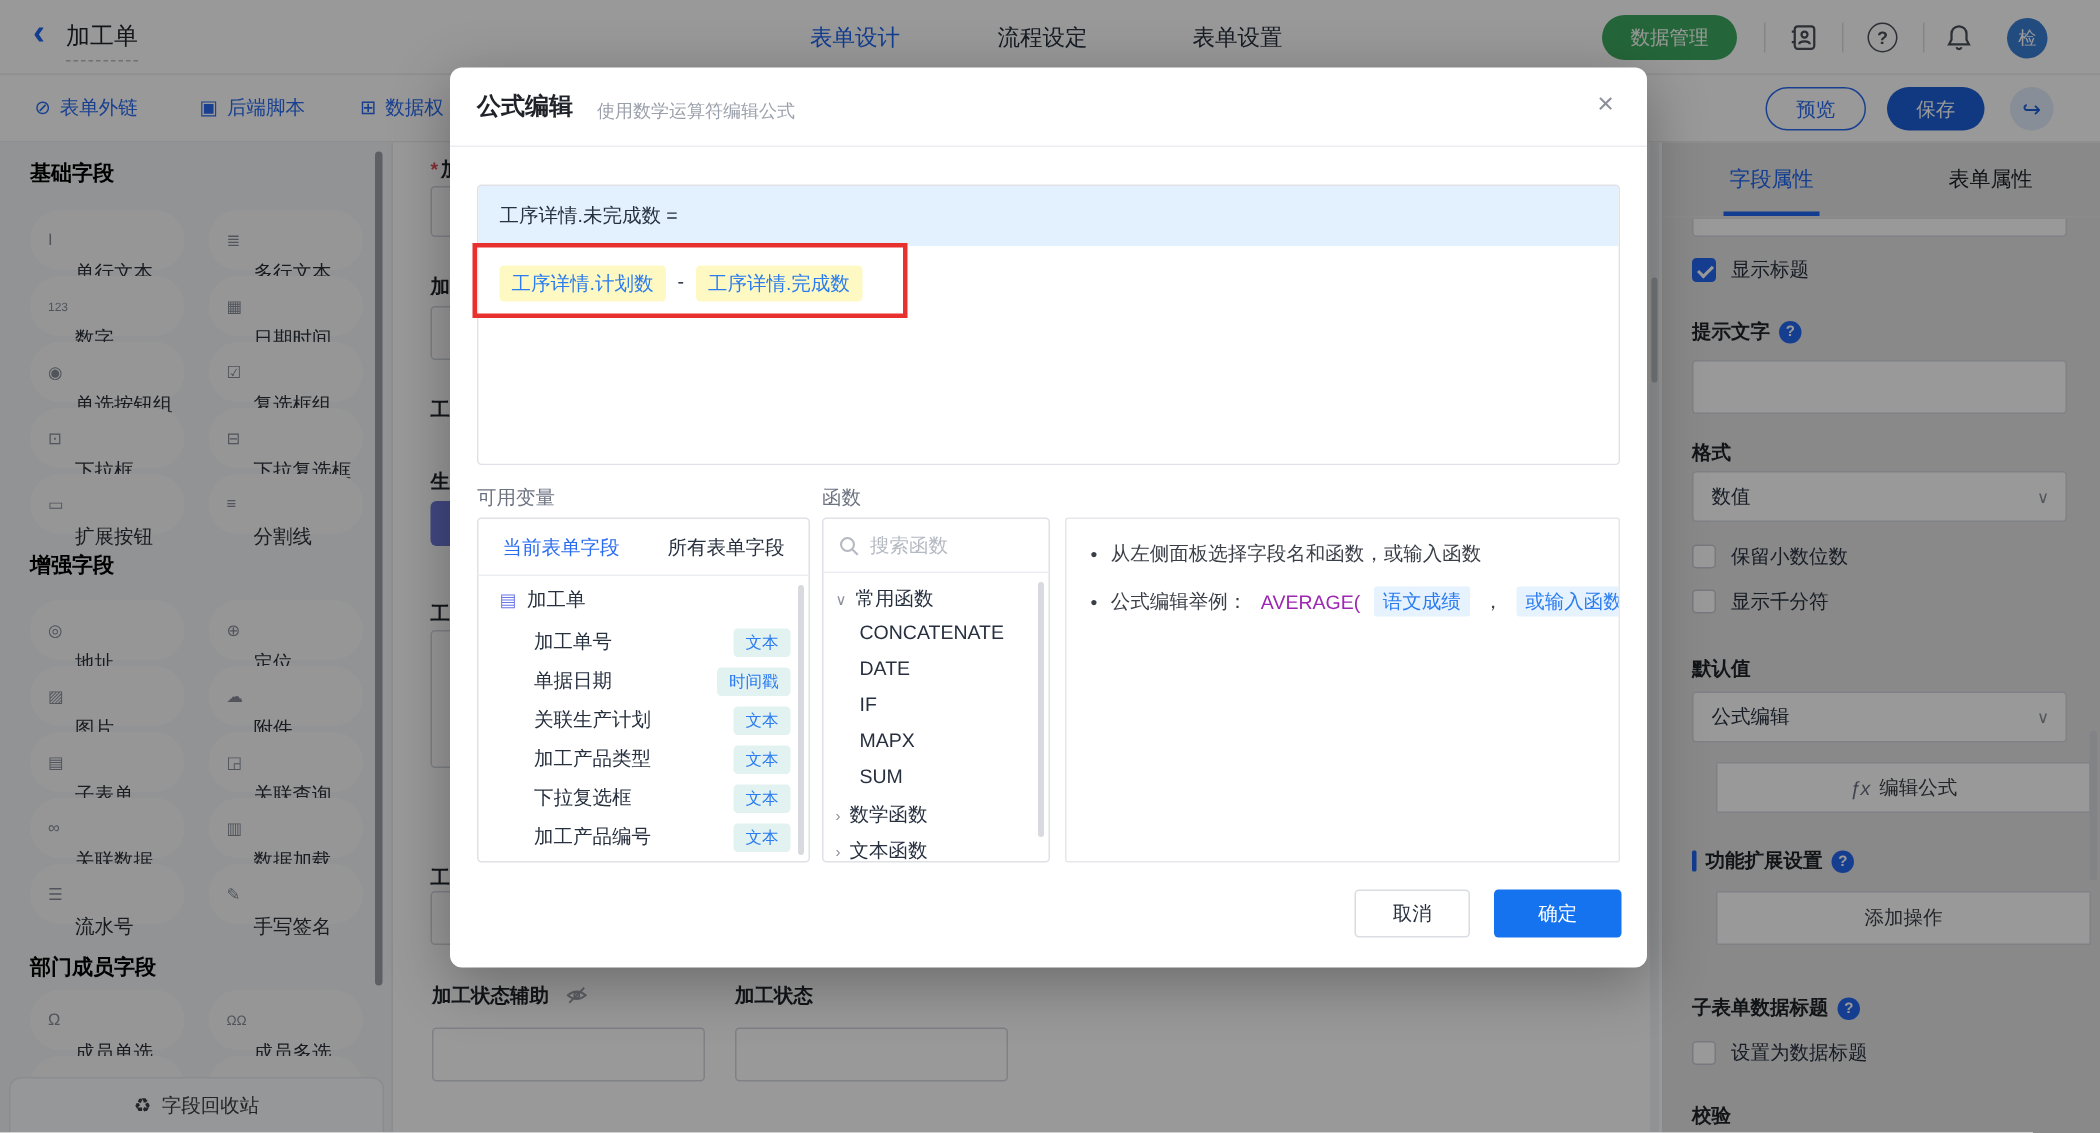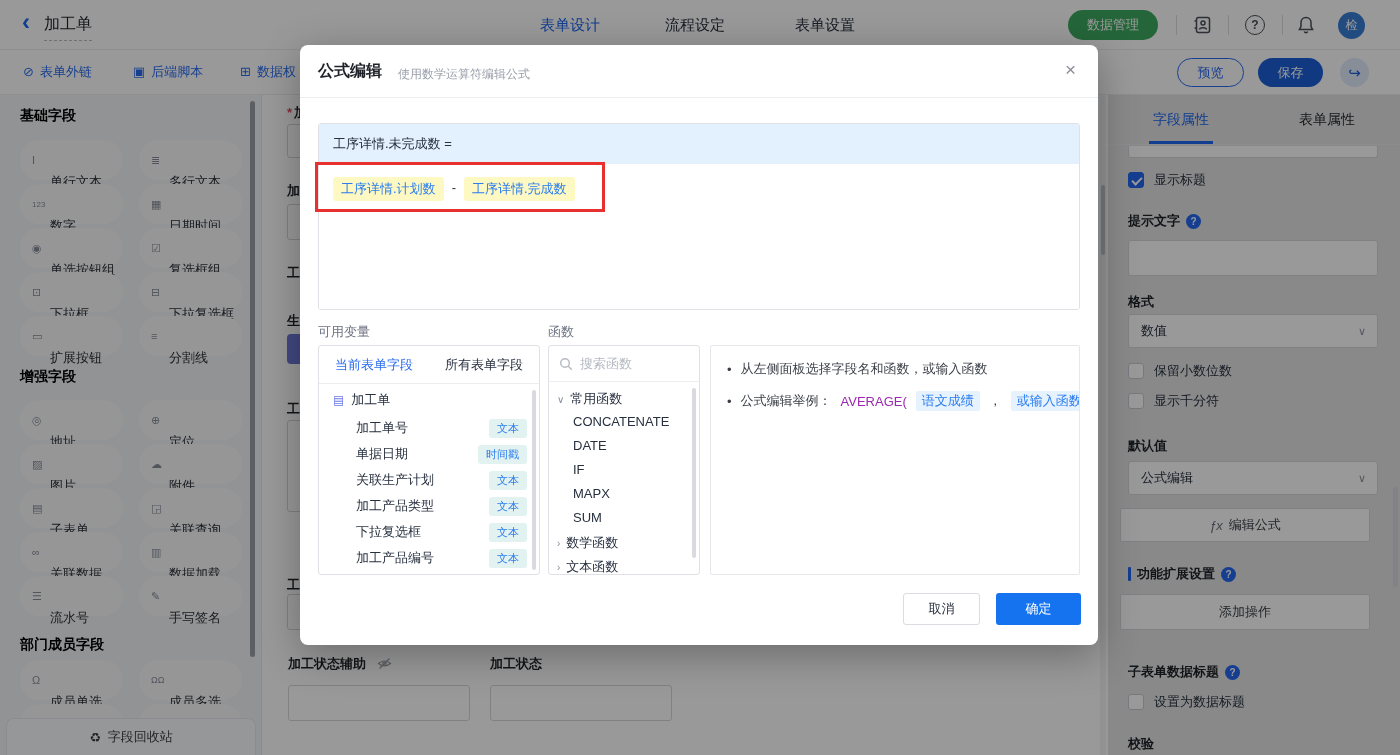--- a/index.html
+++ b/index.html
@@ -54,21 +54,21 @@
   .ptab.active::after { content:""; position:absolute; left:50%; transform:translateX(-50%); bottom:0; width:64px; height:3px; background:#1f66f0; }
   .plabel { position:absolute; left:20px; font-size:13px; font-weight:bold; color:#1f2329; display:flex; align-items:center; gap:6px; }
   .qmark { display:inline-flex; width:15px; height:15px; border-radius:50%; background:#2468f2; color:#fff; font-size:10px; align-items:center; justify-content:center; flex:none; }
   .pinput { position:absolute; left:20px; width:250px; background:#fff; border:1px solid #d5d8de; border-radius:3px; }
   .pselect { position:absolute; left:20px; width:250px; height:34px; border:1px solid #d5d8de; border-radius:3px; background:#fff; display:flex; align-items:center; padding:0 12px; font-size:13px; color:#27303f; cursor:pointer; }
   .pselect .chev { position:absolute; right:11px; color:#8a8f99; font-size:11px; }
   .cbrow { position:absolute; left:20px; display:flex; align-items:center; gap:10px; cursor:pointer; }
   .cb { position:relative; width:16px; height:16px; border:1px solid #c6cad2; border-radius:3px; background:#fff; flex:none; }
   .cb.checked { background:#2468f2; border-color:#2468f2; }
   .cb.checked::after { content:""; position:absolute; left:5px; top:1.5px; width:4px; height:8px; border:solid #fff; border-width:0 2px 2px 0; transform:rotate(45deg); }
-  .pbtn { position:absolute; left:12px; width:250px; border:1px solid #d5d8de; border-radius:1px; background:#fff; display:flex; align-items:center; justify-content:center; gap:6px; color:#3a3f47; cursor:pointer; font-size:13px; }
+  .pbtn { position:absolute; left:36px; width:250px; border:1px solid #d5d8de; border-radius:1px; background:#fff; display:flex; align-items:center; justify-content:center; gap:6px; color:#3a3f47; cursor:pointer; font-size:13px; }
   .sec-bar { width:3px; height:14px; background:#1f66f0; border-radius:1px; display:inline-block; flex:none; }
   .pn-scroll { position:absolute; left:285px; top:392px; width:5px; height:100px; border-radius:3px; background:#d8dadf; }
 
   
   #overlay { position:absolute; inset:0; background:rgba(0,0,0,.40); z-index:50; }
   #modal { position:absolute; left:300px; top:45px; width:798px; height:600px; background:#fff; border-radius:8px; box-shadow:0 10px 40px rgba(0,0,0,.3); z-index:100; }
   .m-title { position:absolute; left:18px; top:16px; font-size:16px; font-weight:bold; color:#1f2329; }
   .m-sub { position:absolute; left:98px; top:21px; font-size:12px; color:#9aa0ab; }
   .m-close { position:absolute; right:22px; top:14px; font-size:19px; color:#8a8f99; cursor:pointer; }
   .m-hdiv { position:absolute; left:0; top:52px; width:798px; height:1px; background:#ebedf0; }

